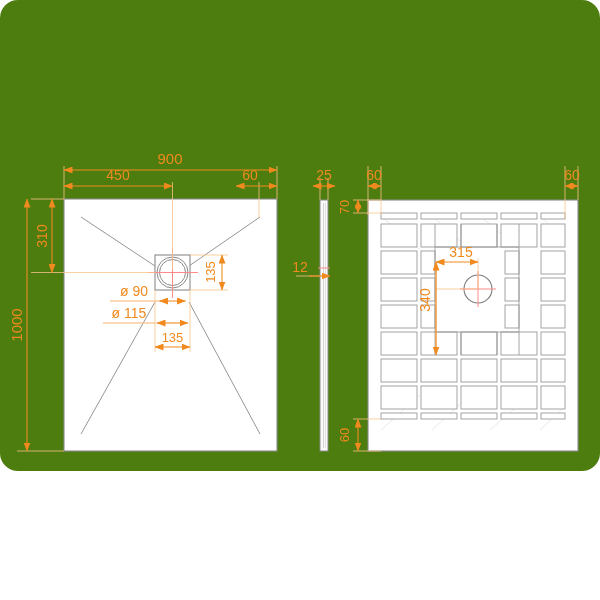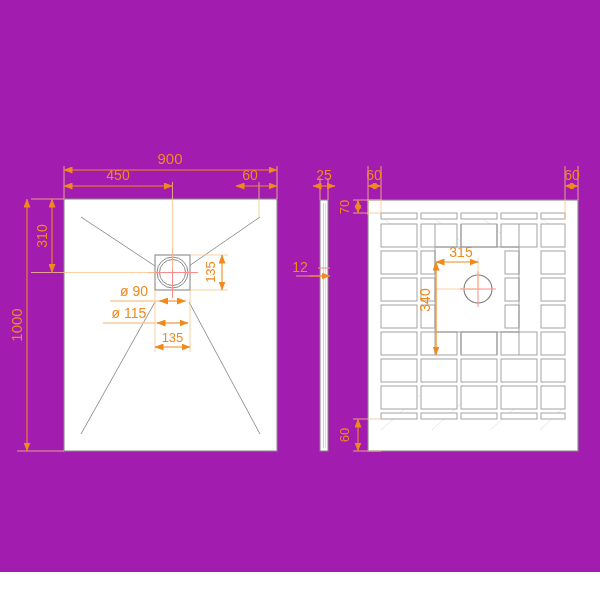--- a/index.html
+++ b/index.html
@@ -1,17 +1,17 @@
 <!DOCTYPE html>
 <html><head>
 <meta charset="utf-8">
 <style>
   html,body{margin:0;padding:0;background:#ffffff;}
   body{width:600px;height:600px;overflow:hidden;font-family:"Liberation Sans",sans-serif;}
-  #stage{position:relative;width:600px;height:572px;background:#a21caf;}
+  #stage{position:relative;width:600px;height:471px;background:#4d7c0f;border-radius:18px;}
   svg{display:block;}
   text{font-family:"Liberation Sans",sans-serif;}
 </style>
 </head>
 <body>
 
 <div id="stage">
 <svg width="600" height="600" viewBox="0 0 600 600">
 
   <defs>

